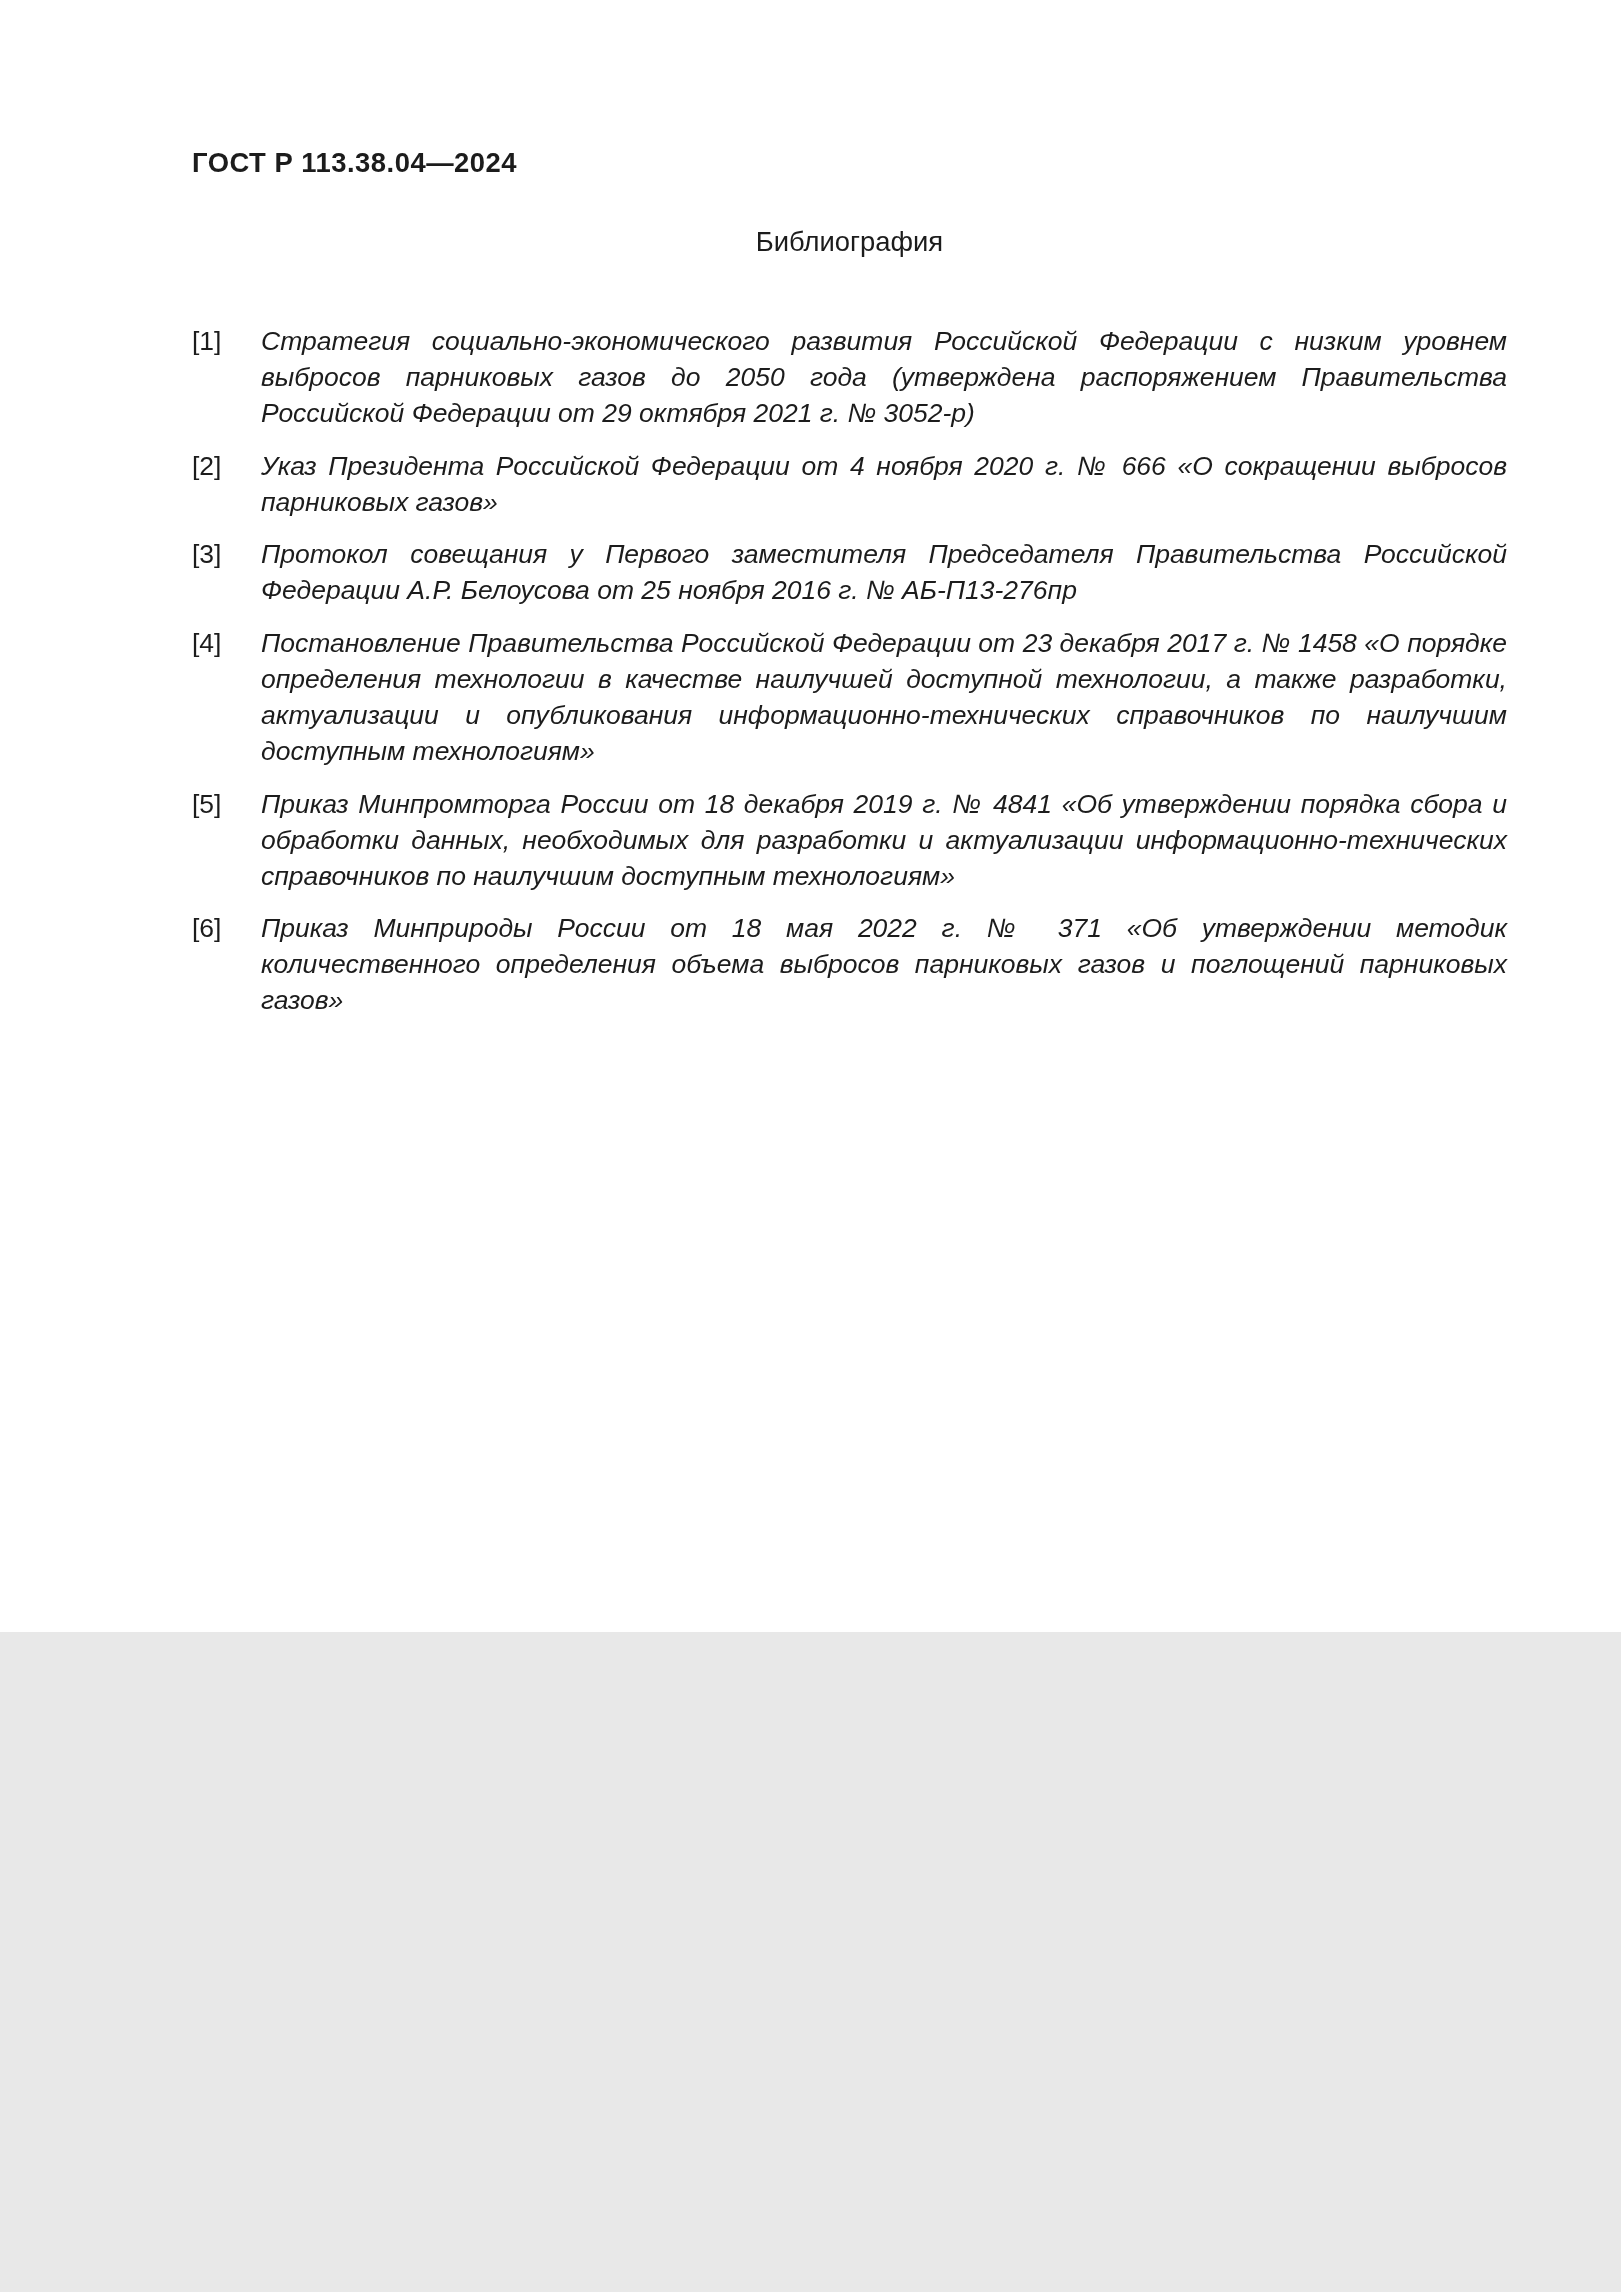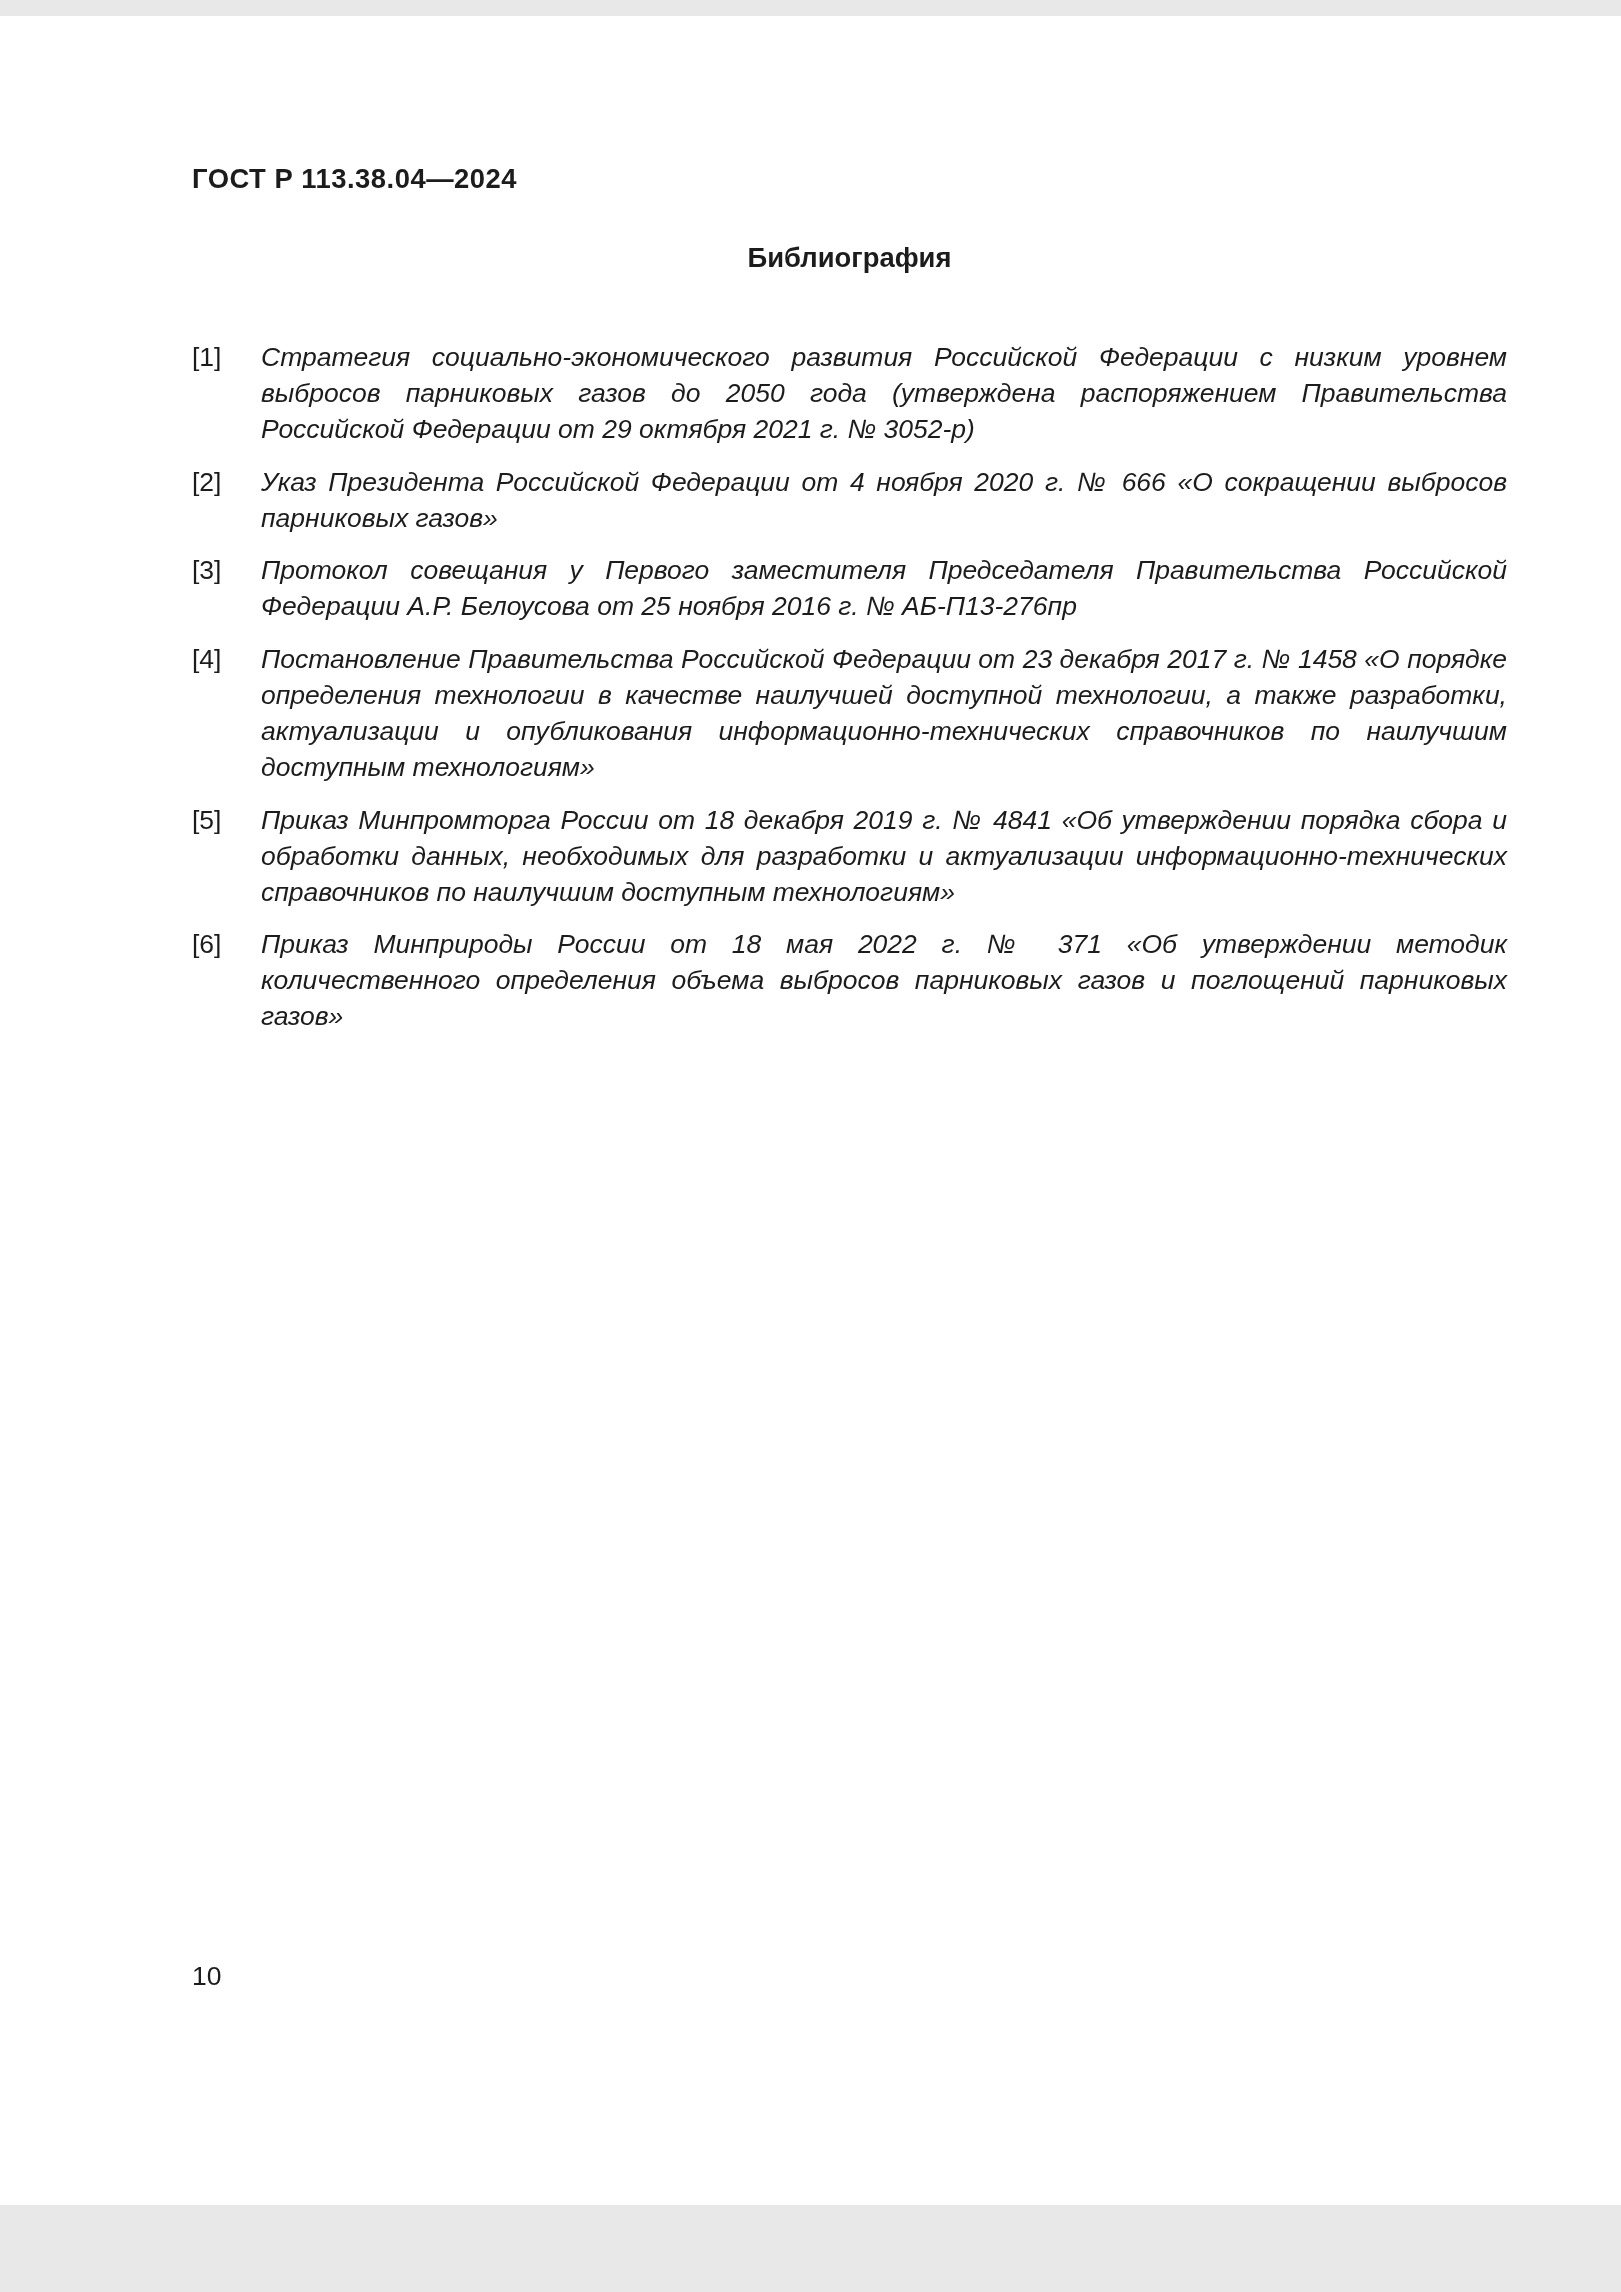--- a/index.html
+++ b/index.html
@@ -3,38 +3,38 @@
 <meta charset="utf-8">
 <style>
   html, body {
     margin: 0;
     padding: 0;
     background: #e8e8e8;
   }
   .page {
     position: relative;
     width: 1621px;
-    height: 2189px;
-    margin: 16px auto;
+    height: 1632px;
+    margin: 0 auto;
     background: #ffffff;
     color: #1c1c1c;
     font-family: "Liberation Sans", "DejaVu Sans", sans-serif;
     box-sizing: border-box;
     padding: 147px 114px 0 192px;
   }
   .doc-header {
     font-size: 27.4px;
     font-weight: bold;
     letter-spacing: 0.5px;
   }
   .doc-title {
     margin: 47px 0 65px 0;
     text-align: center;
     font-size: 27.4px;
-    font-weight: bold;
+    font-weight: normal;
   }
   .bib-list {
     display: block;
   }
   .bib-entry {
     display: flex;
     align-items: flex-start;
     margin-bottom: 16.7px;
     font-size: 26.5px;
     line-height: 36px;

